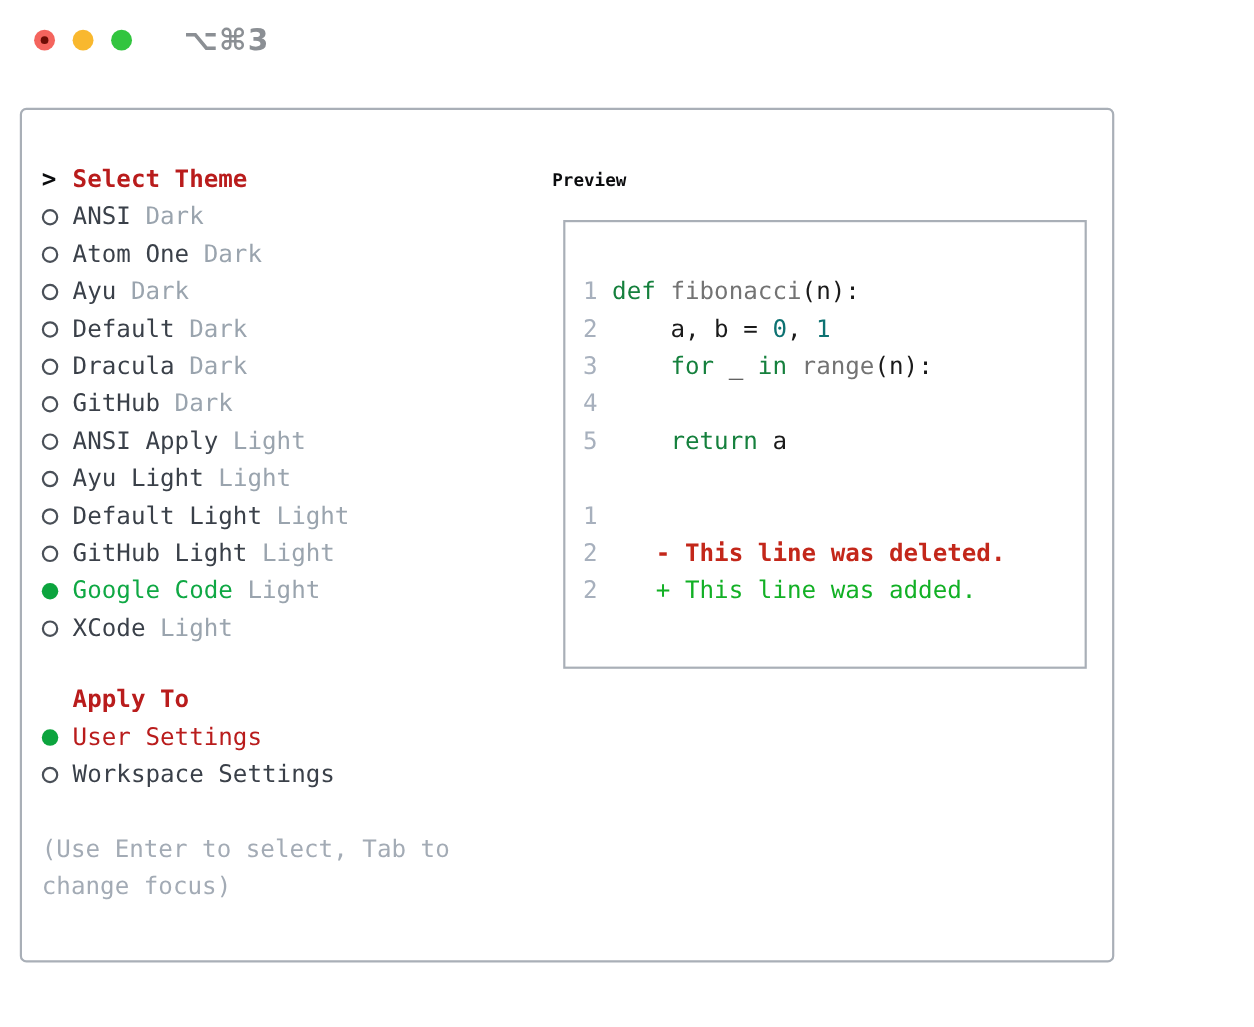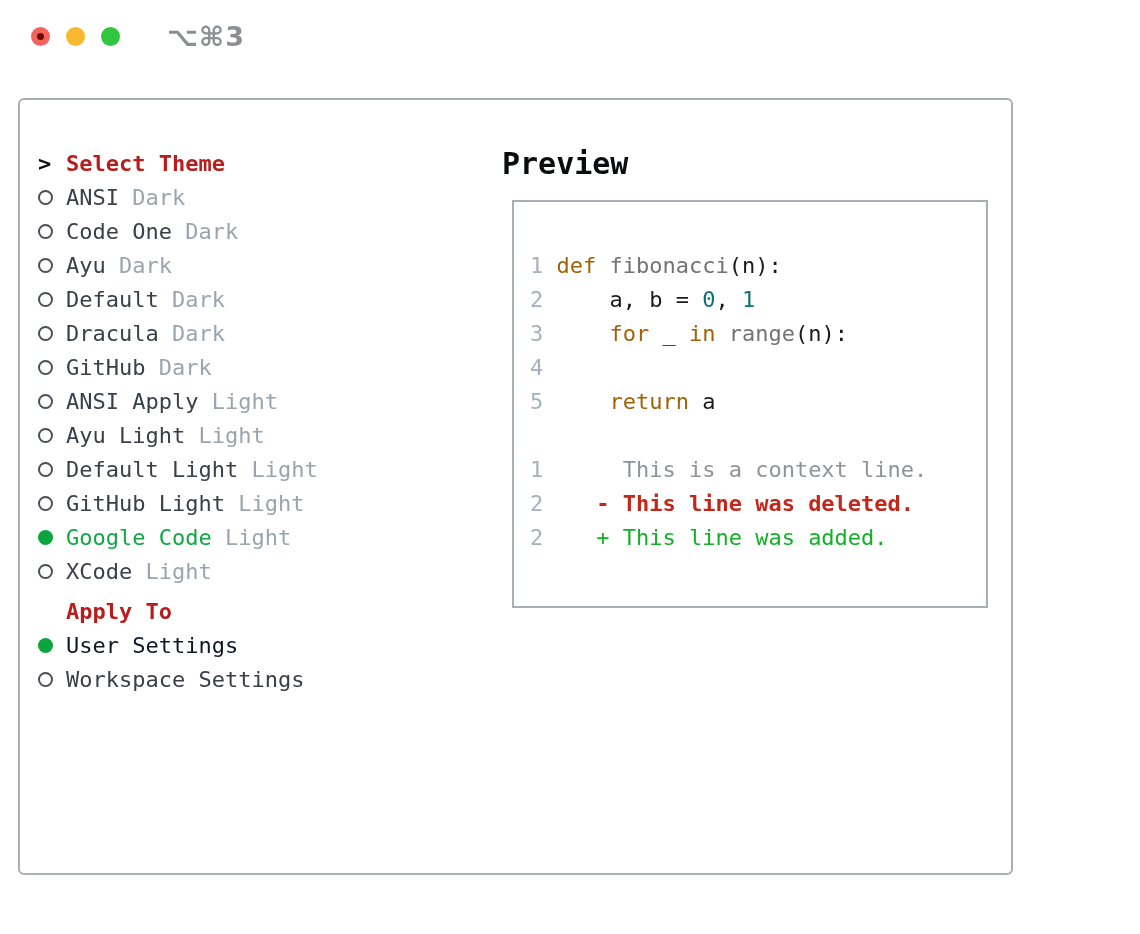--- a/index.html
+++ b/index.html
@@ -75,36 +75,36 @@
     border-radius: 50%;
   }
   .dot {
     width: 15px; height: 15px;
     border-radius: 50%;
     background: #0ca43e;
   }
   .hdr { font-weight: bold; color: #b91c1c; }
   .variant { color: #9aa4ae; }
   .theme-row.selected .label { color: #0fa844; }
-  .apply-row.selected .label { color: #0f172a; text-align: right; }
+  .apply-row.selected .label { color: #b91c1c; text-align: right; }
   .theme-block  { position: absolute; left: 18px; top: 46px; }
-  .apply-block  { position: absolute; left: 18px; top: 494px; }
+  .apply-block  { position: absolute; left: 18px; top: 519px; }
   .help-block {
     position: absolute; left: 18px; top: 656px;
     width: 30ch;
     font-size: 22px;
     line-height: 34px;
     color: #a3abb5;
     white-space: pre-wrap;
   }
   
   .preview-title {
     position: absolute; left: 482px; top: 46px;
     height: 34px; display: flex; align-items: center;
-    font-size: 30px; font-weight: bold; color: #0b0c0e;
+    font-size: 16px; font-weight: bold; color: #0b0c0e;
   }
   .preview-box {
     position: absolute;
     left: 492px; top: 100px;
     width: 476px; height: 408px;
     box-sizing: border-box;
     border: 2px solid #a9afb7;
     background: #ffffff;
     padding: 46px 0 0 16px;
     overflow: hidden;
@@ -115,21 +115,21 @@
     align-items: center;
     font-size: 22px;
     white-space: pre;
   }
   .line-num {
     display: inline-block;
     width: 1ch;
     margin-right: 1ch;
     color: #a7b0bd;
   }
-  .tok-kw  { color: #a16207; }
+  .tok-kw  { color: #15803d; }
   .tok-fn  { color: #737373; }
   .tok-lit { color: #0d7272; }
   .tok-pl  { color: #1a1a1a; }
   .tok-ctx { color: #8d949c; }
   .tok-del { color: #c3271a; font-weight: bold; }
   .tok-add { color: #12b025; }
 </style>
 </head>
 <body>
 
@@ -148,21 +148,21 @@
 
     <div class="theme-block">
       <div class="row">
         <span class="marker-col">
           <span class="caret">&gt;</span>
         </span>
         <span class="hdr">Select Theme</span>
       </div>
       <div>
           <div class="row theme-row"><span class="marker-col"><span class="ring"></span></span><span class="label">ANSI</span><span class="variant"> Dark</span></div>
-          <div class="row theme-row"><span class="marker-col"><span class="ring"></span></span><span class="label">Code One</span><span class="variant"> Dark</span></div>
+          <div class="row theme-row"><span class="marker-col"><span class="ring"></span></span><span class="label">Atom One</span><span class="variant"> Dark</span></div>
           <div class="row theme-row"><span class="marker-col"><span class="ring"></span></span><span class="label">Ayu</span><span class="variant"> Dark</span></div>
           <div class="row theme-row"><span class="marker-col"><span class="ring"></span></span><span class="label">Default</span><span class="variant"> Dark</span></div>
           <div class="row theme-row"><span class="marker-col"><span class="ring"></span></span><span class="label">Dracula</span><span class="variant"> Dark</span></div>
           <div class="row theme-row"><span class="marker-col"><span class="ring"></span></span><span class="label">GitHub</span><span class="variant"> Dark</span></div>
           <div class="row theme-row"><span class="marker-col"><span class="ring"></span></span><span class="label">ANSI Apply</span><span class="variant"> Light</span></div>
           <div class="row theme-row"><span class="marker-col"><span class="ring"></span></span><span class="label">Ayu Light</span><span class="variant"> Light</span></div>
           <div class="row theme-row"><span class="marker-col"><span class="ring"></span></span><span class="label">Default Light</span><span class="variant"> Light</span></div>
           <div class="row theme-row"><span class="marker-col"><span class="ring"></span></span><span class="label">GitHub Light</span><span class="variant"> Light</span></div>
           <div class="row theme-row selected"><span class="marker-col"><span class="dot"></span></span><span class="label">Google Code</span><span class="variant"> Light</span></div>
           <div class="row theme-row"><span class="marker-col"><span class="ring"></span></span><span class="label">XCode</span><span class="variant"> Light</span></div>
@@ -173,29 +173,30 @@
       <div class="row">
         <span class="marker-col"></span>
         <span class="hdr">Apply To</span>
       </div>
       <div>
           <div class="row apply-row selected"><span class="marker-col"><span class="dot"></span></span><span class="label">User Settings</span></div>
           <div class="row apply-row"><span class="marker-col"><span class="ring"></span></span><span class="label">Workspace Settings</span></div>
         </div>
     </div>
 
+    <div class="help-block">(Use Enter to select, Tab to change focus)</div>
 
     <div class="preview-title">Preview</div>
 
     <div class="preview-box">
         <div class="code-line"><span class="line-num">1</span><span class="tok-kw">def</span><span class="tok-pl"> </span><span class="tok-fn">fibonacci</span><span class="tok-pl">(n):</span></div>
         <div class="code-line"><span class="line-num">2</span><span class="tok-pl">    a, b = </span><span class="tok-lit">0</span><span class="tok-pl">, </span><span class="tok-lit">1</span></div>
         <div class="code-line"><span class="line-num">3</span><span class="tok-pl">    </span><span class="tok-kw">for</span><span class="tok-pl"> _ </span><span class="tok-kw">in</span><span class="tok-pl"> </span><span class="tok-fn">range</span><span class="tok-pl">(n):</span></div>
         <div class="code-line"><span class="line-num">4</span></div>
         <div class="code-line"><span class="line-num">5</span><span class="tok-pl">    </span><span class="tok-kw">return</span><span class="tok-pl"> a</span></div>
         <div class="code-line"><span class="line-num"></span></div>
-        <div class="code-line"><span class="line-num">1</span><span class="tok-ctx">     This is a context line.</span></div>
+        <div class="code-line"><span class="line-num">1</span></div>
         <div class="code-line"><span class="line-num">2</span><span class="tok-del">   - This line was deleted.</span></div>
         <div class="code-line"><span class="line-num">2</span><span class="tok-add">   + This line was added.</span></div>
       </div>
 
   </div>
 </div>
 
 </body></html>

